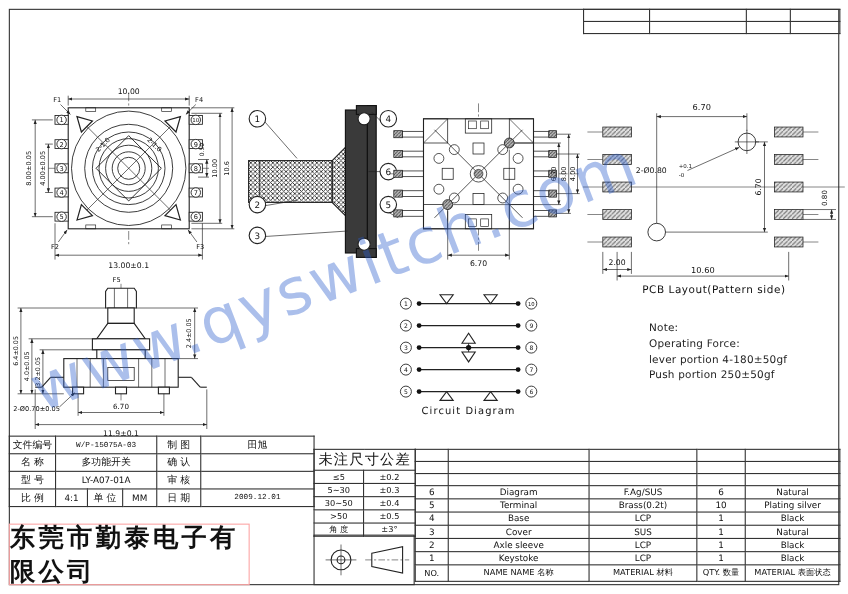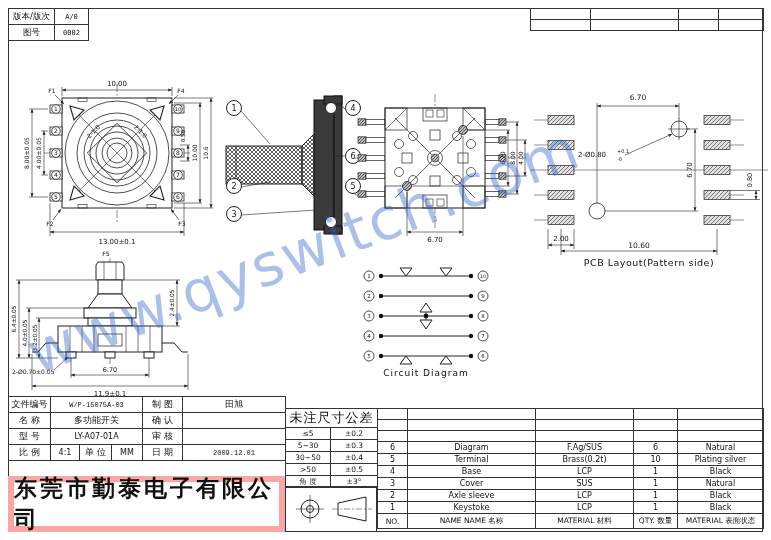--- a/index.html
+++ b/index.html
@@ -12,57 +12,41 @@
   .grid td{border:1px solid #333;text-align:center;padding:0;overflow:hidden;white-space:nowrap}
   .rev{left:8px;top:8px;width:80px}
   .rev td{height:16px;font-size:8.5px}
   .rev .val{font-family:"DejaVu Sans Mono",monospace;font-size:7px}
   .chg{left:530px;top:8px;width:233px}
   .chg td{height:11px;font-size:8.5px}
   .tb{left:8px;top:396px;width:277px}
   .tb td{height:16px;font-size:9px}
   .tb .small{font-size:7px;font-family:Liberation Mono, monospace}
   .tb .mid{font-size:8px}
-  .company{left:8px;top:476px;width:277px;height:56px;border:6px solid #fca5a5;display:flex;
+  .company{left:8px;top:476px;width:219px;height:56px;border:1px solid #fca5a5;display:flex;
            align-items:center;justify-content:center;font-size:23px;font-weight:700;letter-spacing:3px}
   .tol{left:285px;top:408px;width:92px}
   .tol td{height:12px;font-size:7.5px}
   .tol .hd{font-size:13px;letter-spacing:1px}
   .proj{left:285px;top:486px;width:92px;height:46px;border:1px solid #333}
   .parts{left:377px;top:408px;width:386px}
   .parts td{height:11px;font-size:8px}
   .parts .hdr{font-size:7.5px}
   .note{left:590px;top:292px;font-size:9.5px;line-height:1.5;color:#222;letter-spacing:.2px}
   .wm{left:30px;top:322px;font-size:58px;color:rgba(45,95,205,.40);transform:rotate(-21deg);
       transform-origin:0 50%;white-space:nowrap;letter-spacing:2px;z-index:5;pointer-events:none}
   svg{overflow:visible}
   svg text{fill:#111;font-family:"DejaVu Sans","Liberation Sans",sans-serif}
 </style>
 </head>
 <body>
 
 <div id="sheet">
   <div class="abs frame"></div>
 
-  <table class="abs grid rev">
-    <colgroup>
-        <col style="width:46px">
-        <col style="width:34px">
-      </colgroup>
-    <tbody>
-        <tr>
-      <td>版本/版次</td>
-      <td class="val">A/0</td>
-    </tr>
-    <tr>
-      <td>图号</td>
-      <td class="val">0002</td>
-    </tr>
-  </tbody>
-    </table>
 
   <table class="abs grid chg">
     <colgroup>
         <col style="width:60px">
         <col style="width:88px">
         <col style="width:40px">
         <col style="width:45px">
       </colgroup>
     <tbody>
     <tr>
@@ -503,20 +487,26 @@
       <text x="13" y="98.2">5</text>
       <text x="127" y="18.2" font-size="4.8">10</text>
       <text x="127" y="38.2">9</text>
       <text x="127" y="58.2">8</text>
       <text x="127" y="78.2">7</text>
       <text x="127" y="98.2">6</text>
       <text x="70" y="116" font-size="9" letter-spacing="1">Circuit Diagram</text>
     </g>
   </svg>
 
+  <div class="abs note">
+    <div>Note:</div>
+    <div>Operating Force:</div>
+    <div>lever portion 4-180±50gf</div>
+    <div>Push portion 250±50gf</div>
+  </div>
 
   <div class="abs wm">www.qyswitch.com</div>
 
   <table class="abs grid tb">
     <colgroup>
         <col style="width:42px">
         <col style="width:29px">
         <col style="width:32px">
         <col style="width:31px">
         <col style="width:40px">

